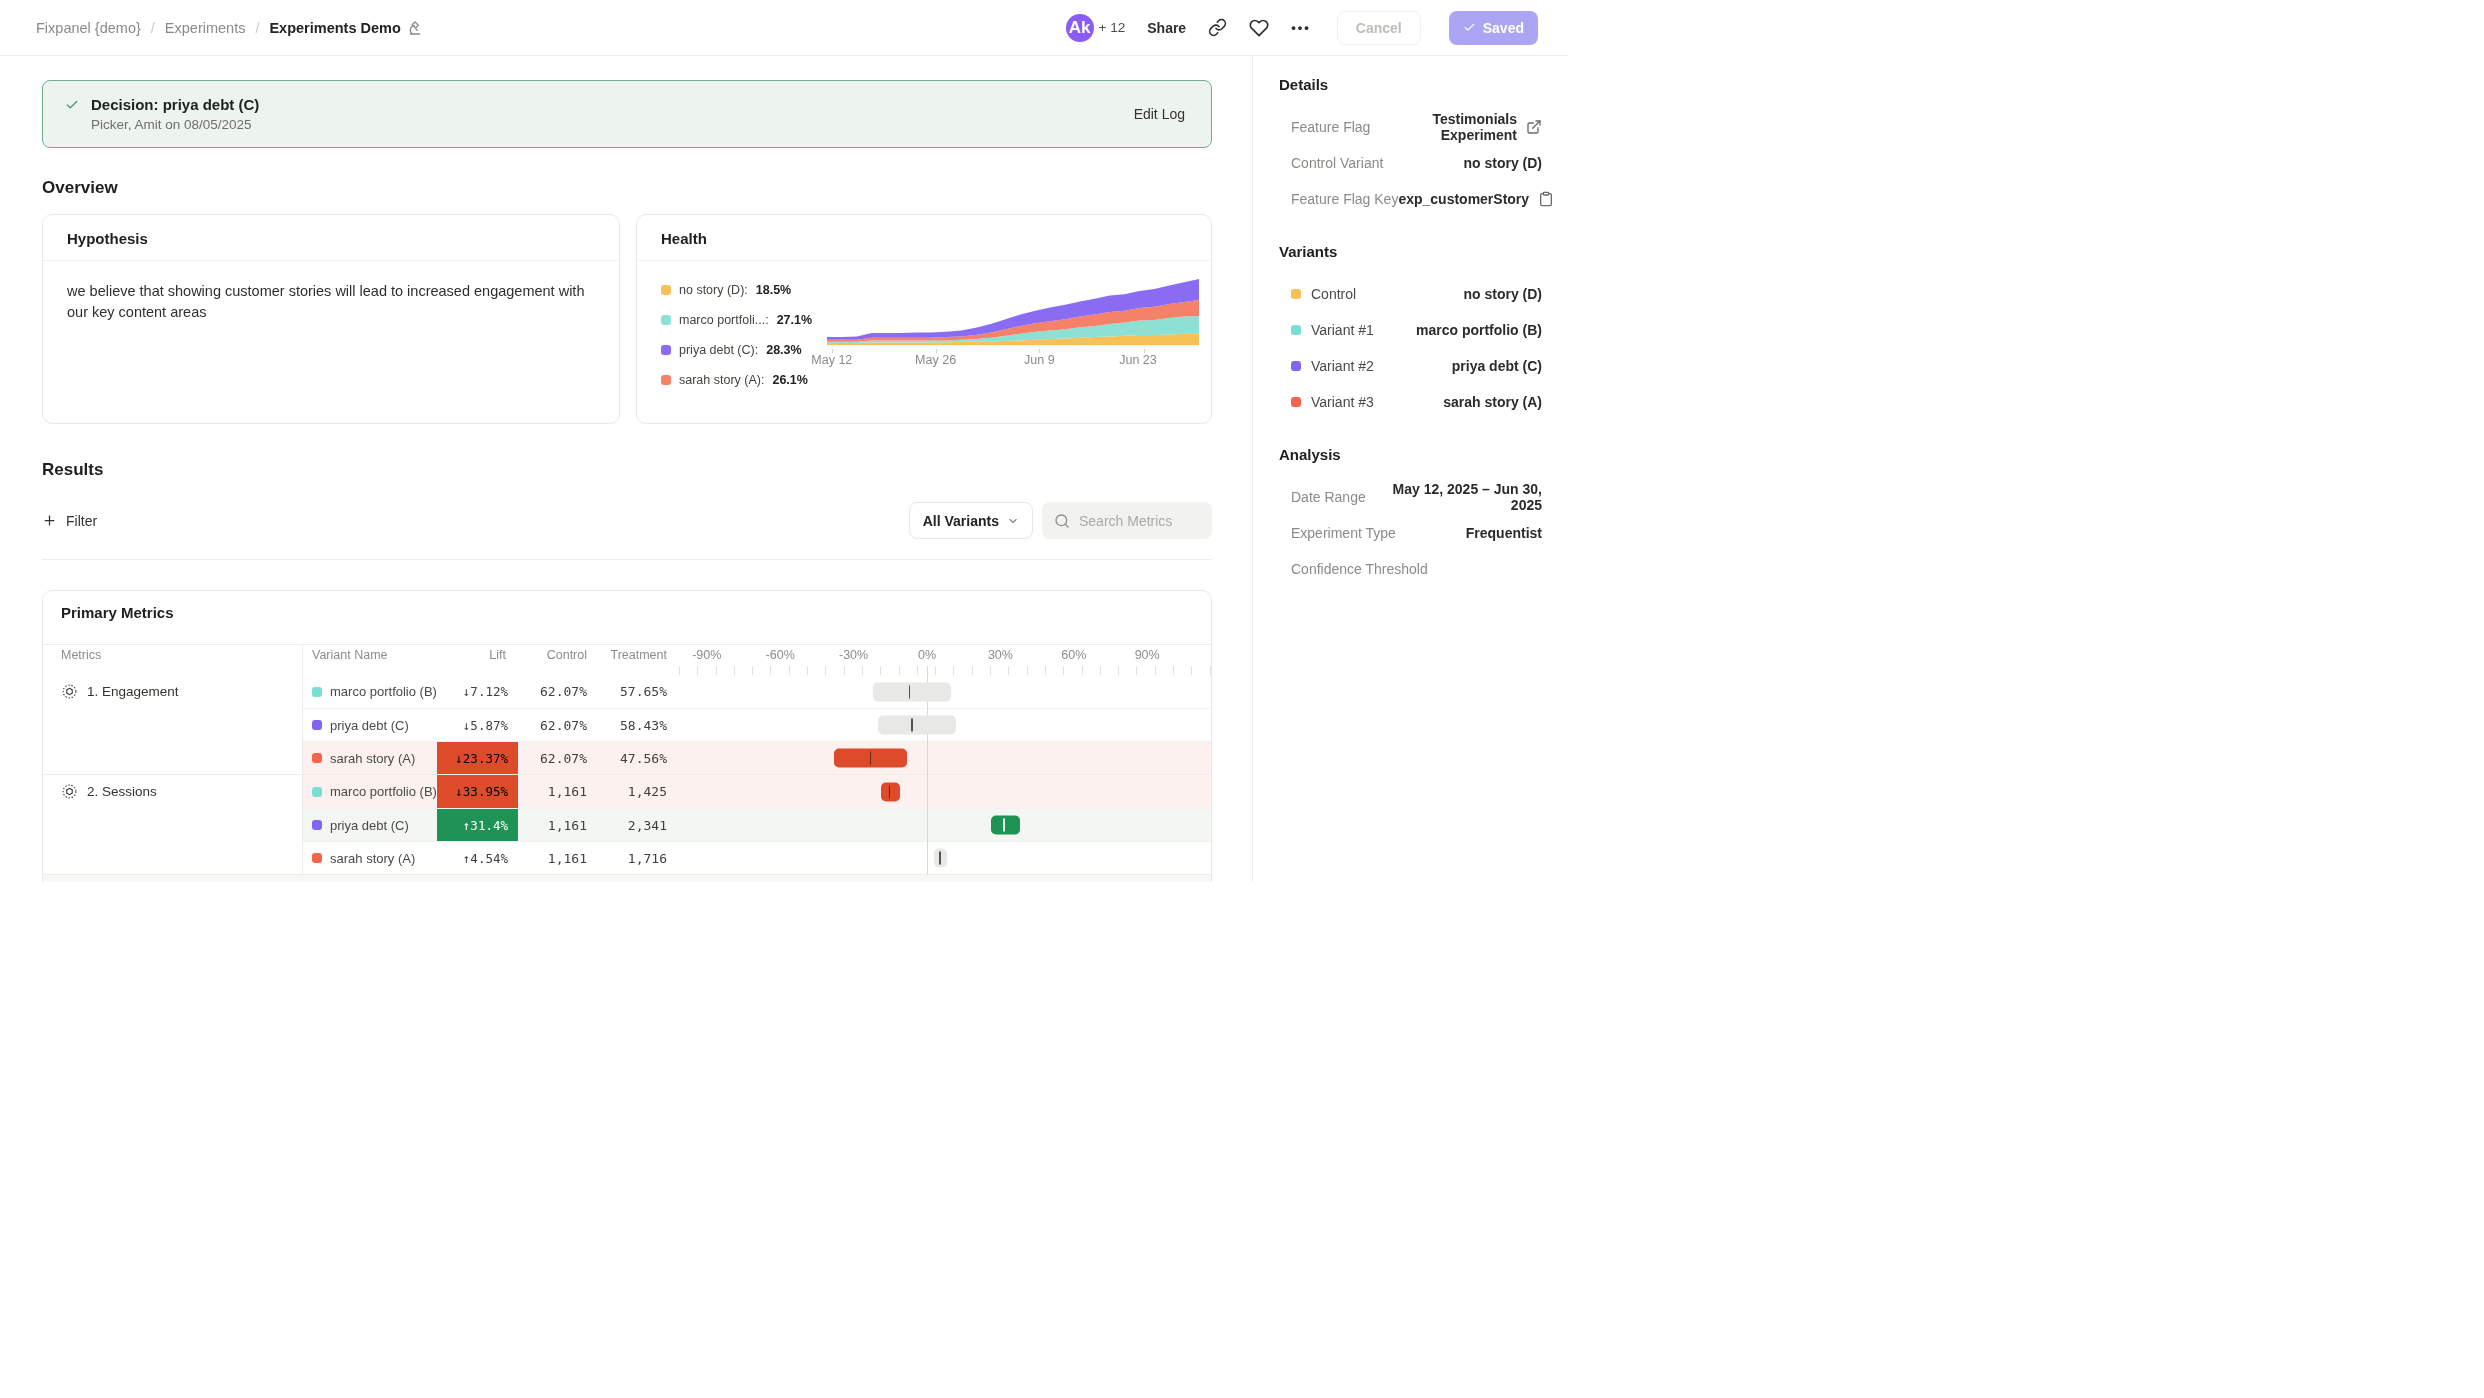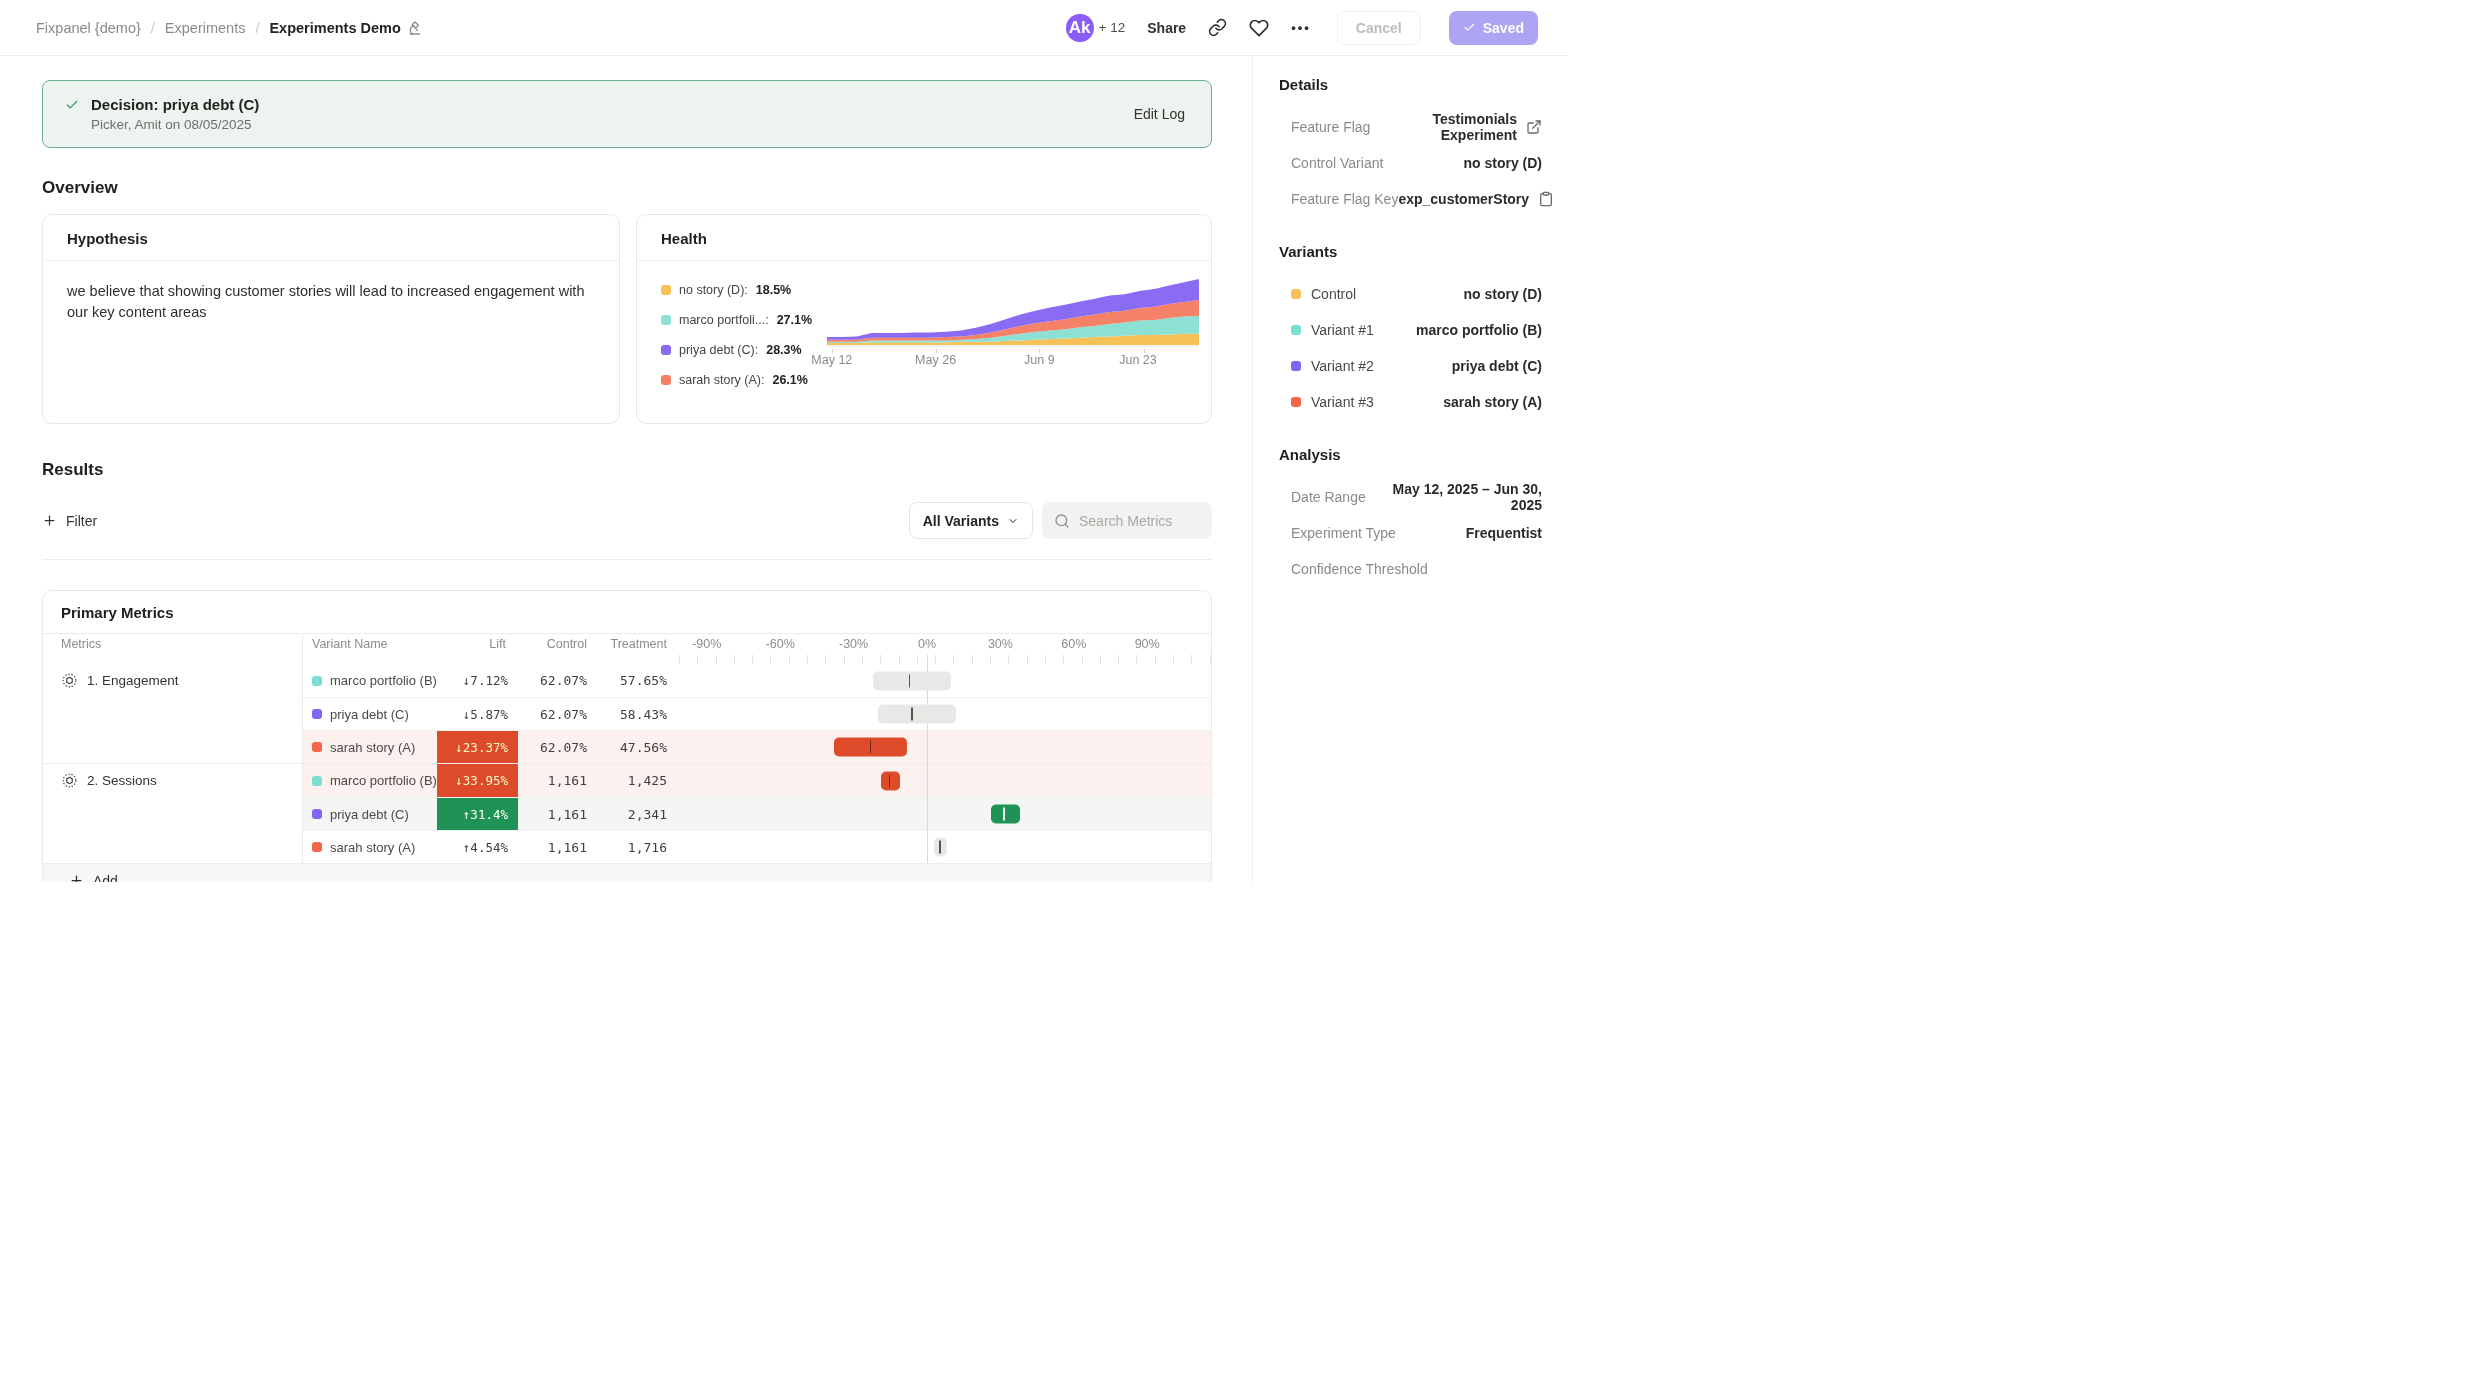--- a/index.html
+++ b/index.html
@@ -72,21 +72,21 @@
     display:flex; align-items:center; gap:8px; font-size:14px; font-weight:700; color:#232321; cursor:pointer; }
   .search-box { margin-left:9px; width:170px; height:37px; background:#f2f2f0; border-radius:8px;
     display:flex; align-items:center; gap:9px; padding:0 12px; color:#8f8f8c; }
   .search-box input { border:none; background:transparent; outline:none; font-size:14px; color:#55554f;
     width:120px; font-family:inherit; }
   .search-box input::placeholder { color:#a9a9a6; }
   .rule { margin-top:20px; border-top:1px solid #ececea; }
 
   
   .pm-card { margin-top:30px; width:1170px; border:1px solid #e9e9e7; border-radius:10px; overflow:hidden; }
-  .pm-head { padding:13px 18px 12px; font-size:15px; font-weight:700; color:#1f1f1d; border-bottom:1px solid #ececea; }
+  .pm-head { padding:13px 18px 23px; font-size:15px; font-weight:700; color:#1f1f1d; border-bottom:1px solid #ececea; }
   .tbody-wrap { position:relative; }
   .col-div { position:absolute; left:259px; top:0; bottom:0; width:1px; background:#ececea; }
   .zero-line { position:absolute; left:884px; top:21px; bottom:0; width:1px; background:#d8d8d5; }
 
   .thead { display:grid; grid-template-columns:259px 135px 81px 81px 80px 534px; height:30px;
     font-size:12.5px; color:#8c8c89; }
   .th { display:flex; align-items:flex-start; padding-top:3px; }
   .th-metric { padding-left:18px; }
   .th-variant { padding-left:10px; }
   .th-right { justify-content:flex-end; padding-right:12px; }
@@ -101,21 +101,21 @@
     font-size:13.5px; color:#33332f; }
   .trow { display:grid; grid-template-columns:135px 81px 81px 80px 534px; height:33px; align-items:stretch; }
   .trow + .trow { border-top:1px solid #f2f2f0; }
   .trow.tint-red { background:#fcf1ee; }
   .trow.tint-green { background:#f3f6f2; }
   .cell { display:flex; align-items:center; }
   .cell-variant { gap:8px; padding-left:10px; font-size:13px; color:#4a4a48; }
   .cell-lift { justify-content:flex-end; }
   .lift-badge { width:100%; height:100%; display:flex; align-items:center; justify-content:flex-end;
     padding-right:10px; font-family:"DejaVu Sans Mono", monospace; font-size:12.5px; color:#3f3f3d; }
-  .lift-badge.red { background:#dd4b2b; color:#fef9c3; }
+  .lift-badge.red { background:#dd4b2b; color:#000000; }
   .lift-badge.green { background:#1e9355; color:#fff; }
   .cell-num { justify-content:flex-end; padding-right:12px; font-family:"DejaVu Sans Mono", monospace;
     font-size:13px; color:#3f3f3d; }
   .cell-axis { position:relative; }
   .ci-bar { position:absolute; top:50%; transform:translateY(-50%); height:19px; border-radius:5px; }
   .ci-bar.gray { background:#e8e8e6; }
   .ci-bar.red { background:#dd4b2b; }
   .ci-bar.green { background:#1e9355; }
   .ci-point { position:absolute; top:3px; width:1.5px; height:13px; background:#55554f; }
   .ci-bar.red .ci-point { background:rgba(30,10,5,.55); }

